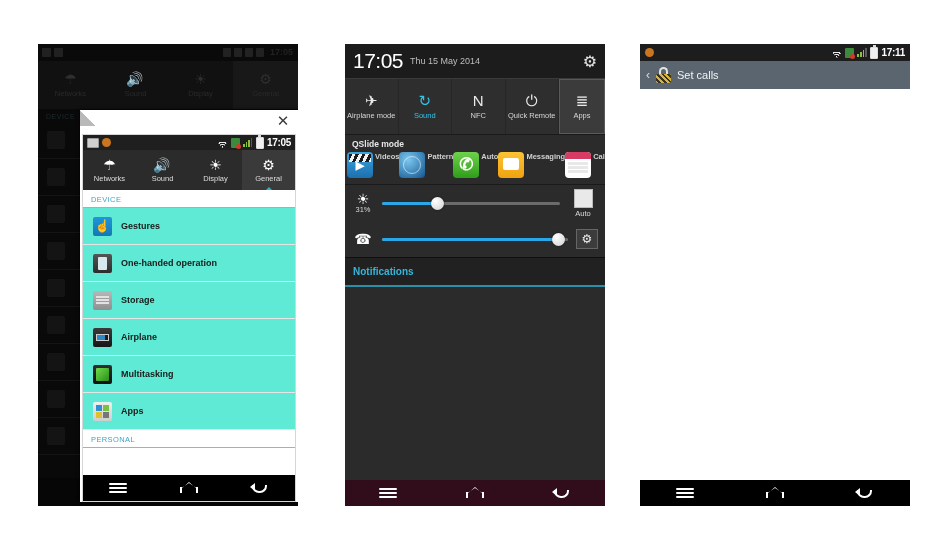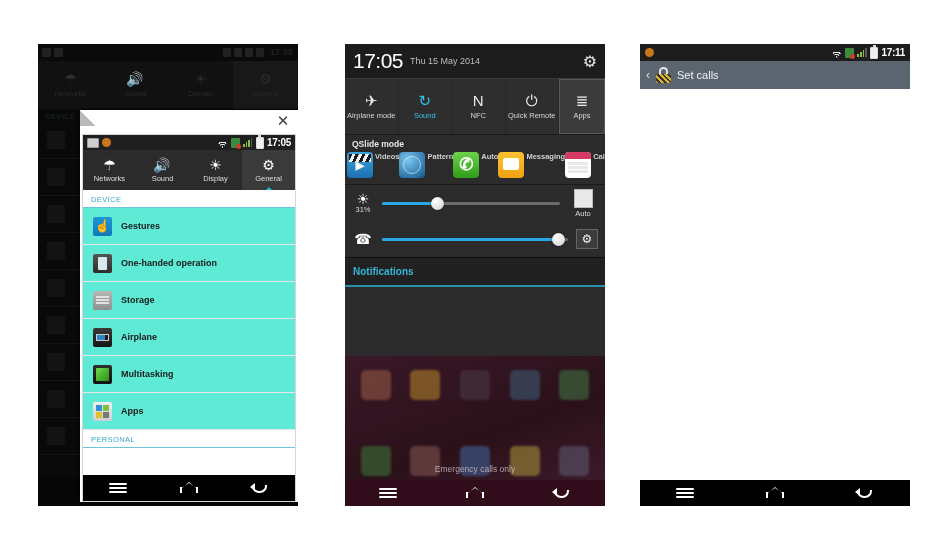--- a/index.html
+++ b/index.html
@@ -457,37 +457,20 @@
         <div class="qs-bright">☎</div>
         <div class="track" id="volume-track">
           <div class="fill" style="width: 95%;"></div>
           <div class="knob" style="left: 95%;"></div>
         </div>
         <div class="qs-volgear">⚙</div>
       </div>
 
       <div class="qs-notif">Notifications</div>
 
-      <div class="qs-home">
-        <div class="hrow">
-          <span class="hic" style="background:#9a5d48"></span>
-          <span class="hic" style="background:#b88a2a"></span>
-          <span class="hic" style="background:#4a3b46"></span>
-          <span class="hic" style="background:#3f5f7a"></span>
-          <span class="hic" style="background:#3f7a45"></span>
-        </div>
-        <div class="hrow" style="padding-top:46px">
-          <span class="hic" style="background:#3d7a3a"></span>
-          <span class="hic" style="background:#8a5a55"></span>
-          <span class="hic" style="background:#4168a0"></span>
-          <span class="hic" style="background:#b09a3a"></span>
-          <span class="hic" style="background:#5e5e74"></span>
-        </div>
-        <div class="qs-emerg">Emergency calls only</div>
-      </div>
 
       <div class="navbar translucent">
         <span class="nv nv-menu">
             <i></i>
           </span>
         <span class="nv nv-home"></span>
         <span class="nv nv-back"></span>
       </div>
     </div>
   </div>

